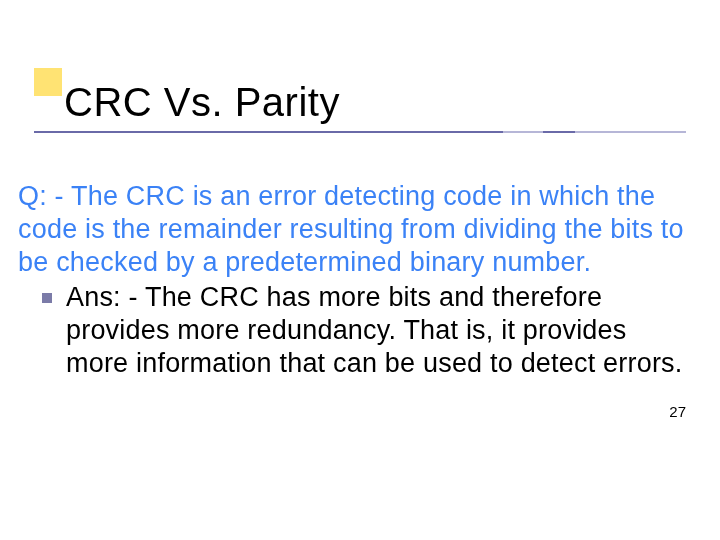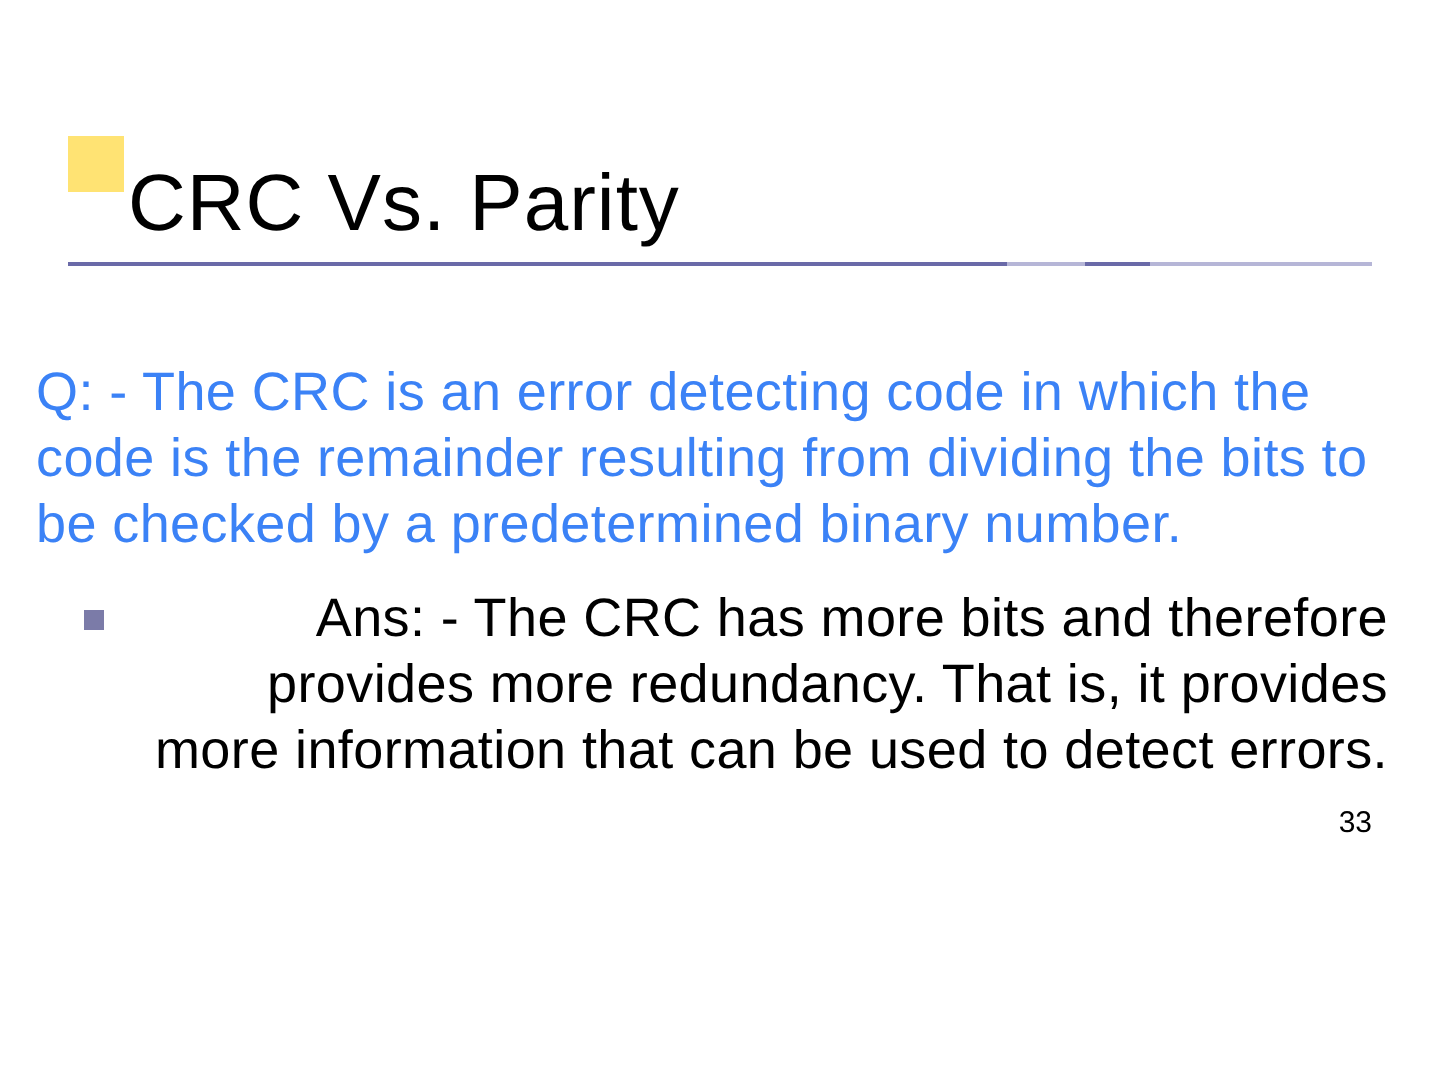--- a/index.html
+++ b/index.html
@@ -64,23 +64,22 @@
   .question {
     font-size: 27px;
     line-height: 1.22;
     margin: 0;
     color: #3b82f6;
     letter-spacing: 0.2px;
   }
   .answer-item {
     display: flex;
     align-items: flex-start;
-    margin-top: 14px;
+    margin-top: 2px;
     padding-left: 24px;
-    text-align: right;
   }
   .bullet {
     flex: 0 0 auto;
     width: 10px;
     height: 10px;
     background: #7b7ba8;
     margin-top: 12px;
     margin-right: 14px;
   }
   .answer-text {
@@ -110,15 +109,15 @@
 
   <div class="body">
     <p class="question">Q: - The CRC is an error detecting code in which the code is the remainder resulting from dividing the bits to be checked by a predetermined binary number.</p>
 
     <div class="answer-item">
       <div class="bullet"></div>
       <div class="answer-text">Ans: - The CRC has more bits and therefore provides more redundancy. That is, it provides more information that can be used to detect errors.</div>
     </div>
   </div>
 
-  <div class="page-number">33</div>
+  <div class="page-number">27</div>
 
 </div>
 
 </body></html>

